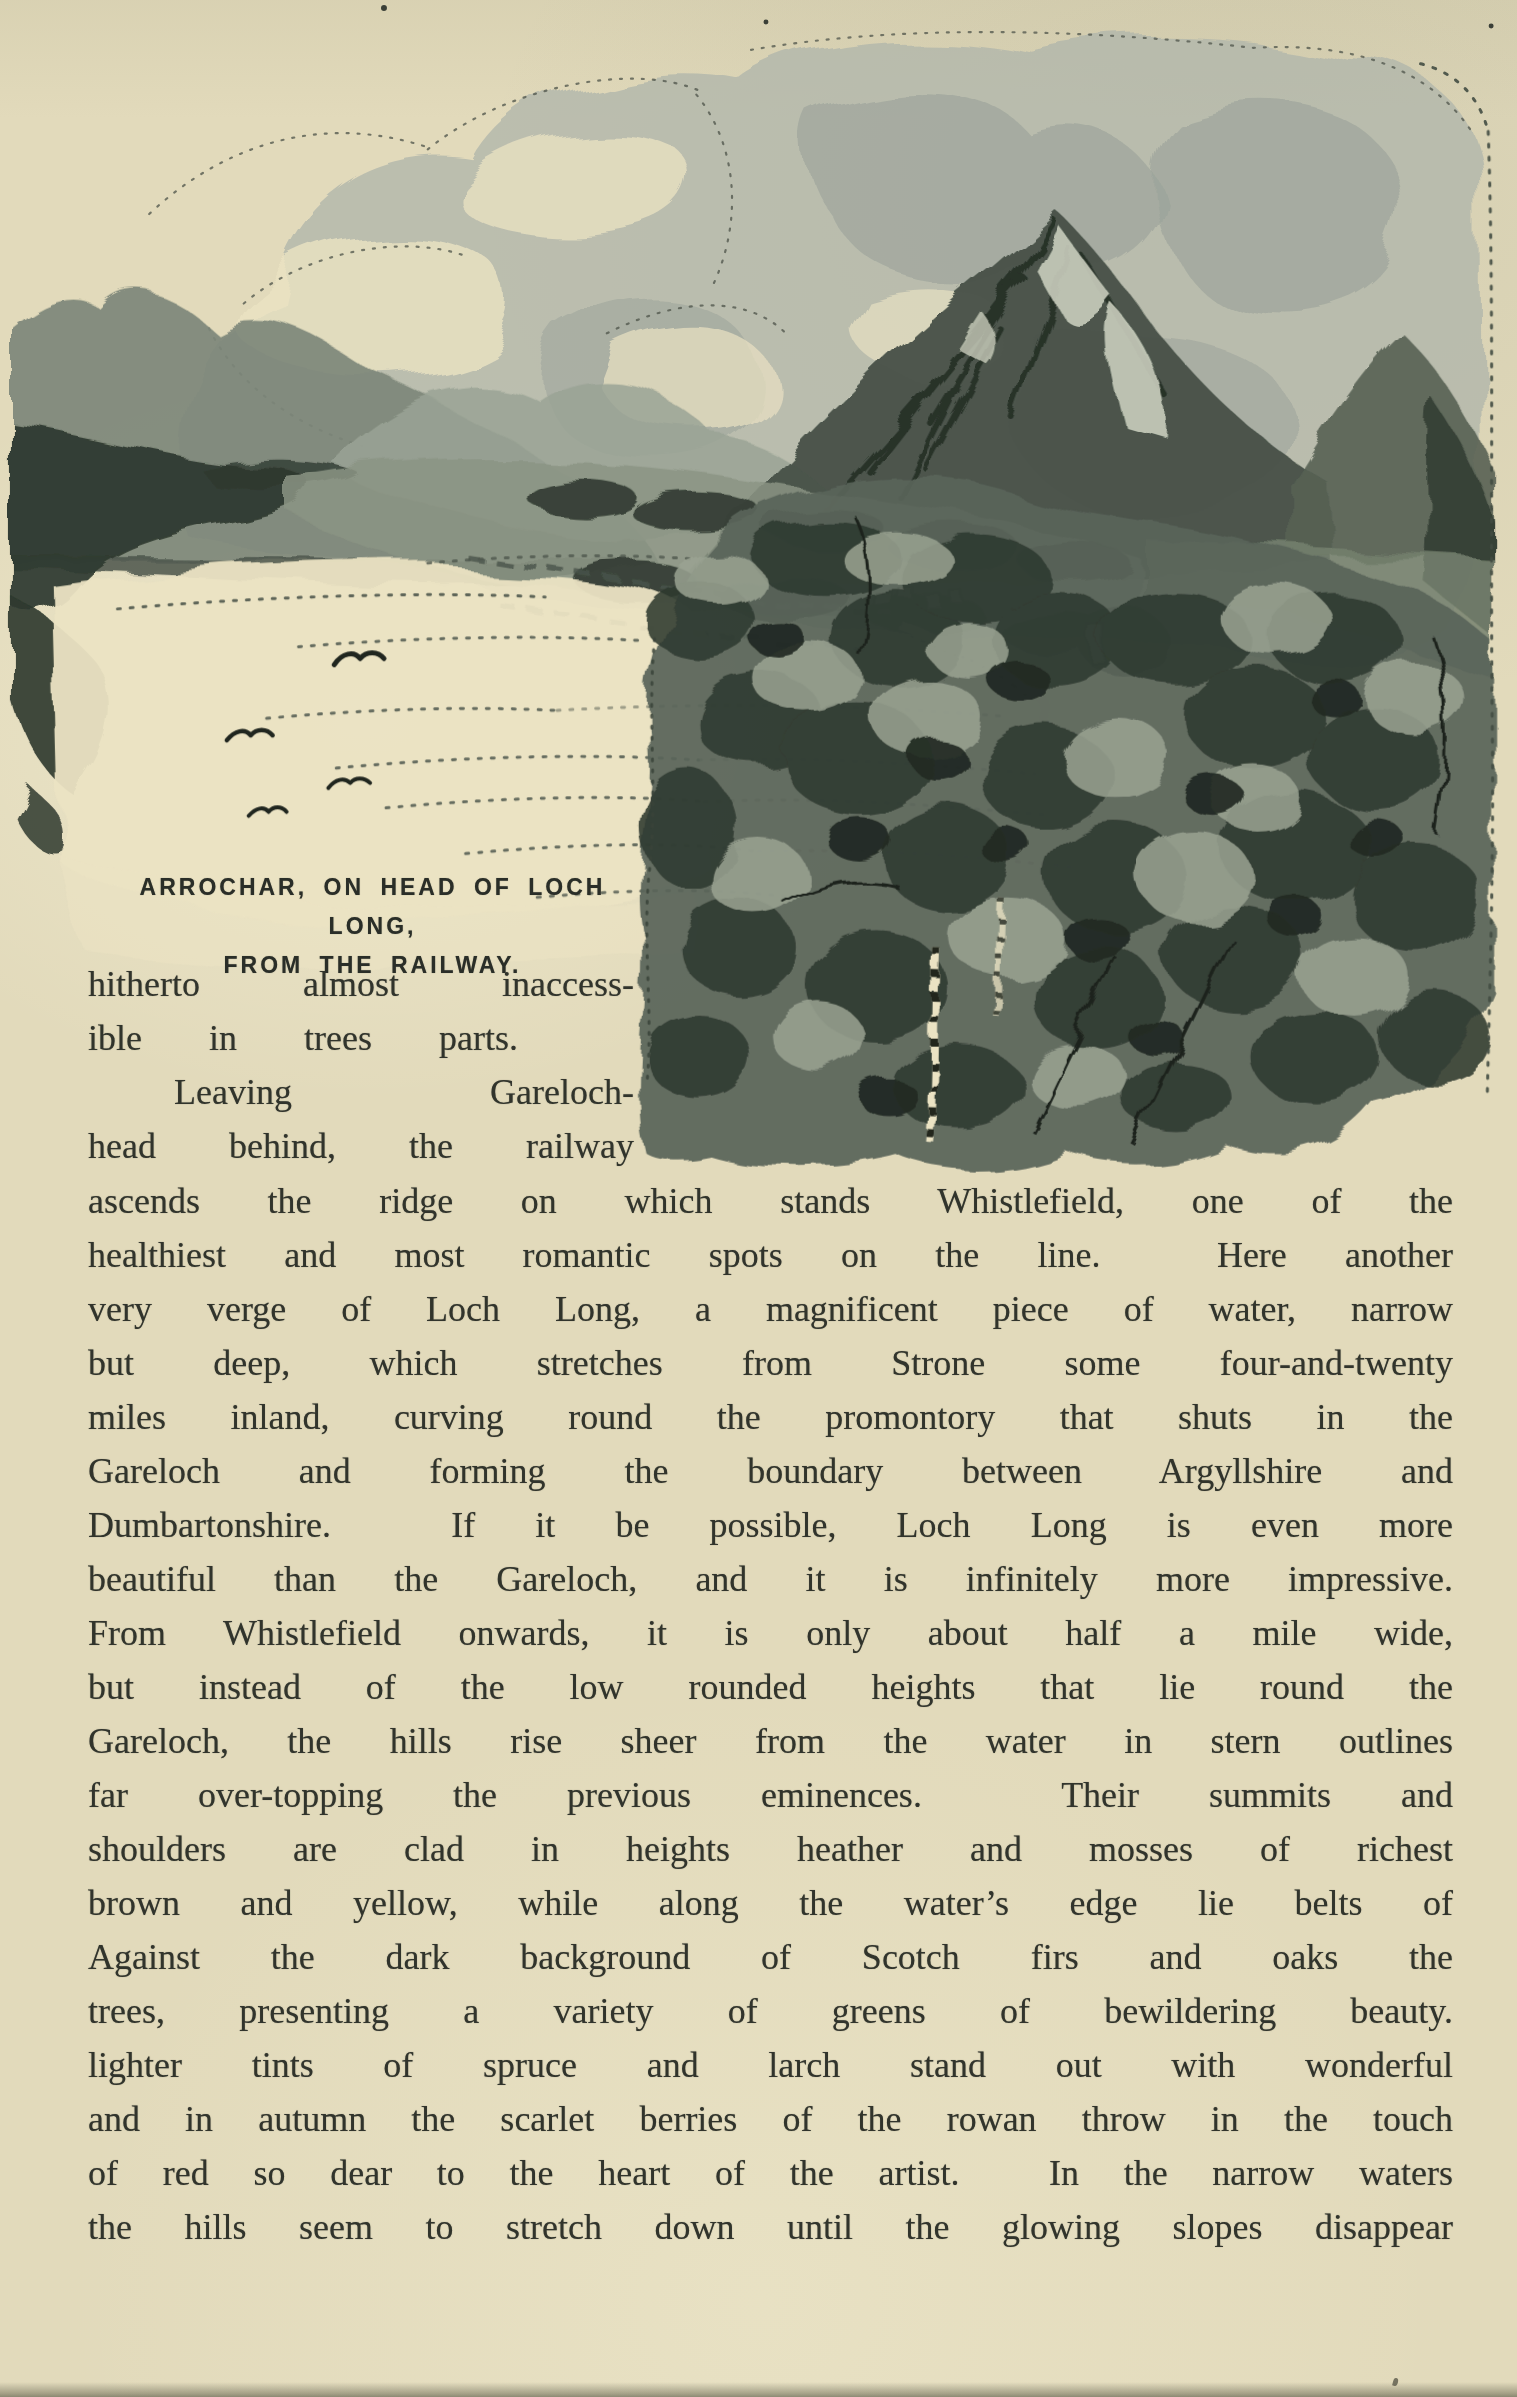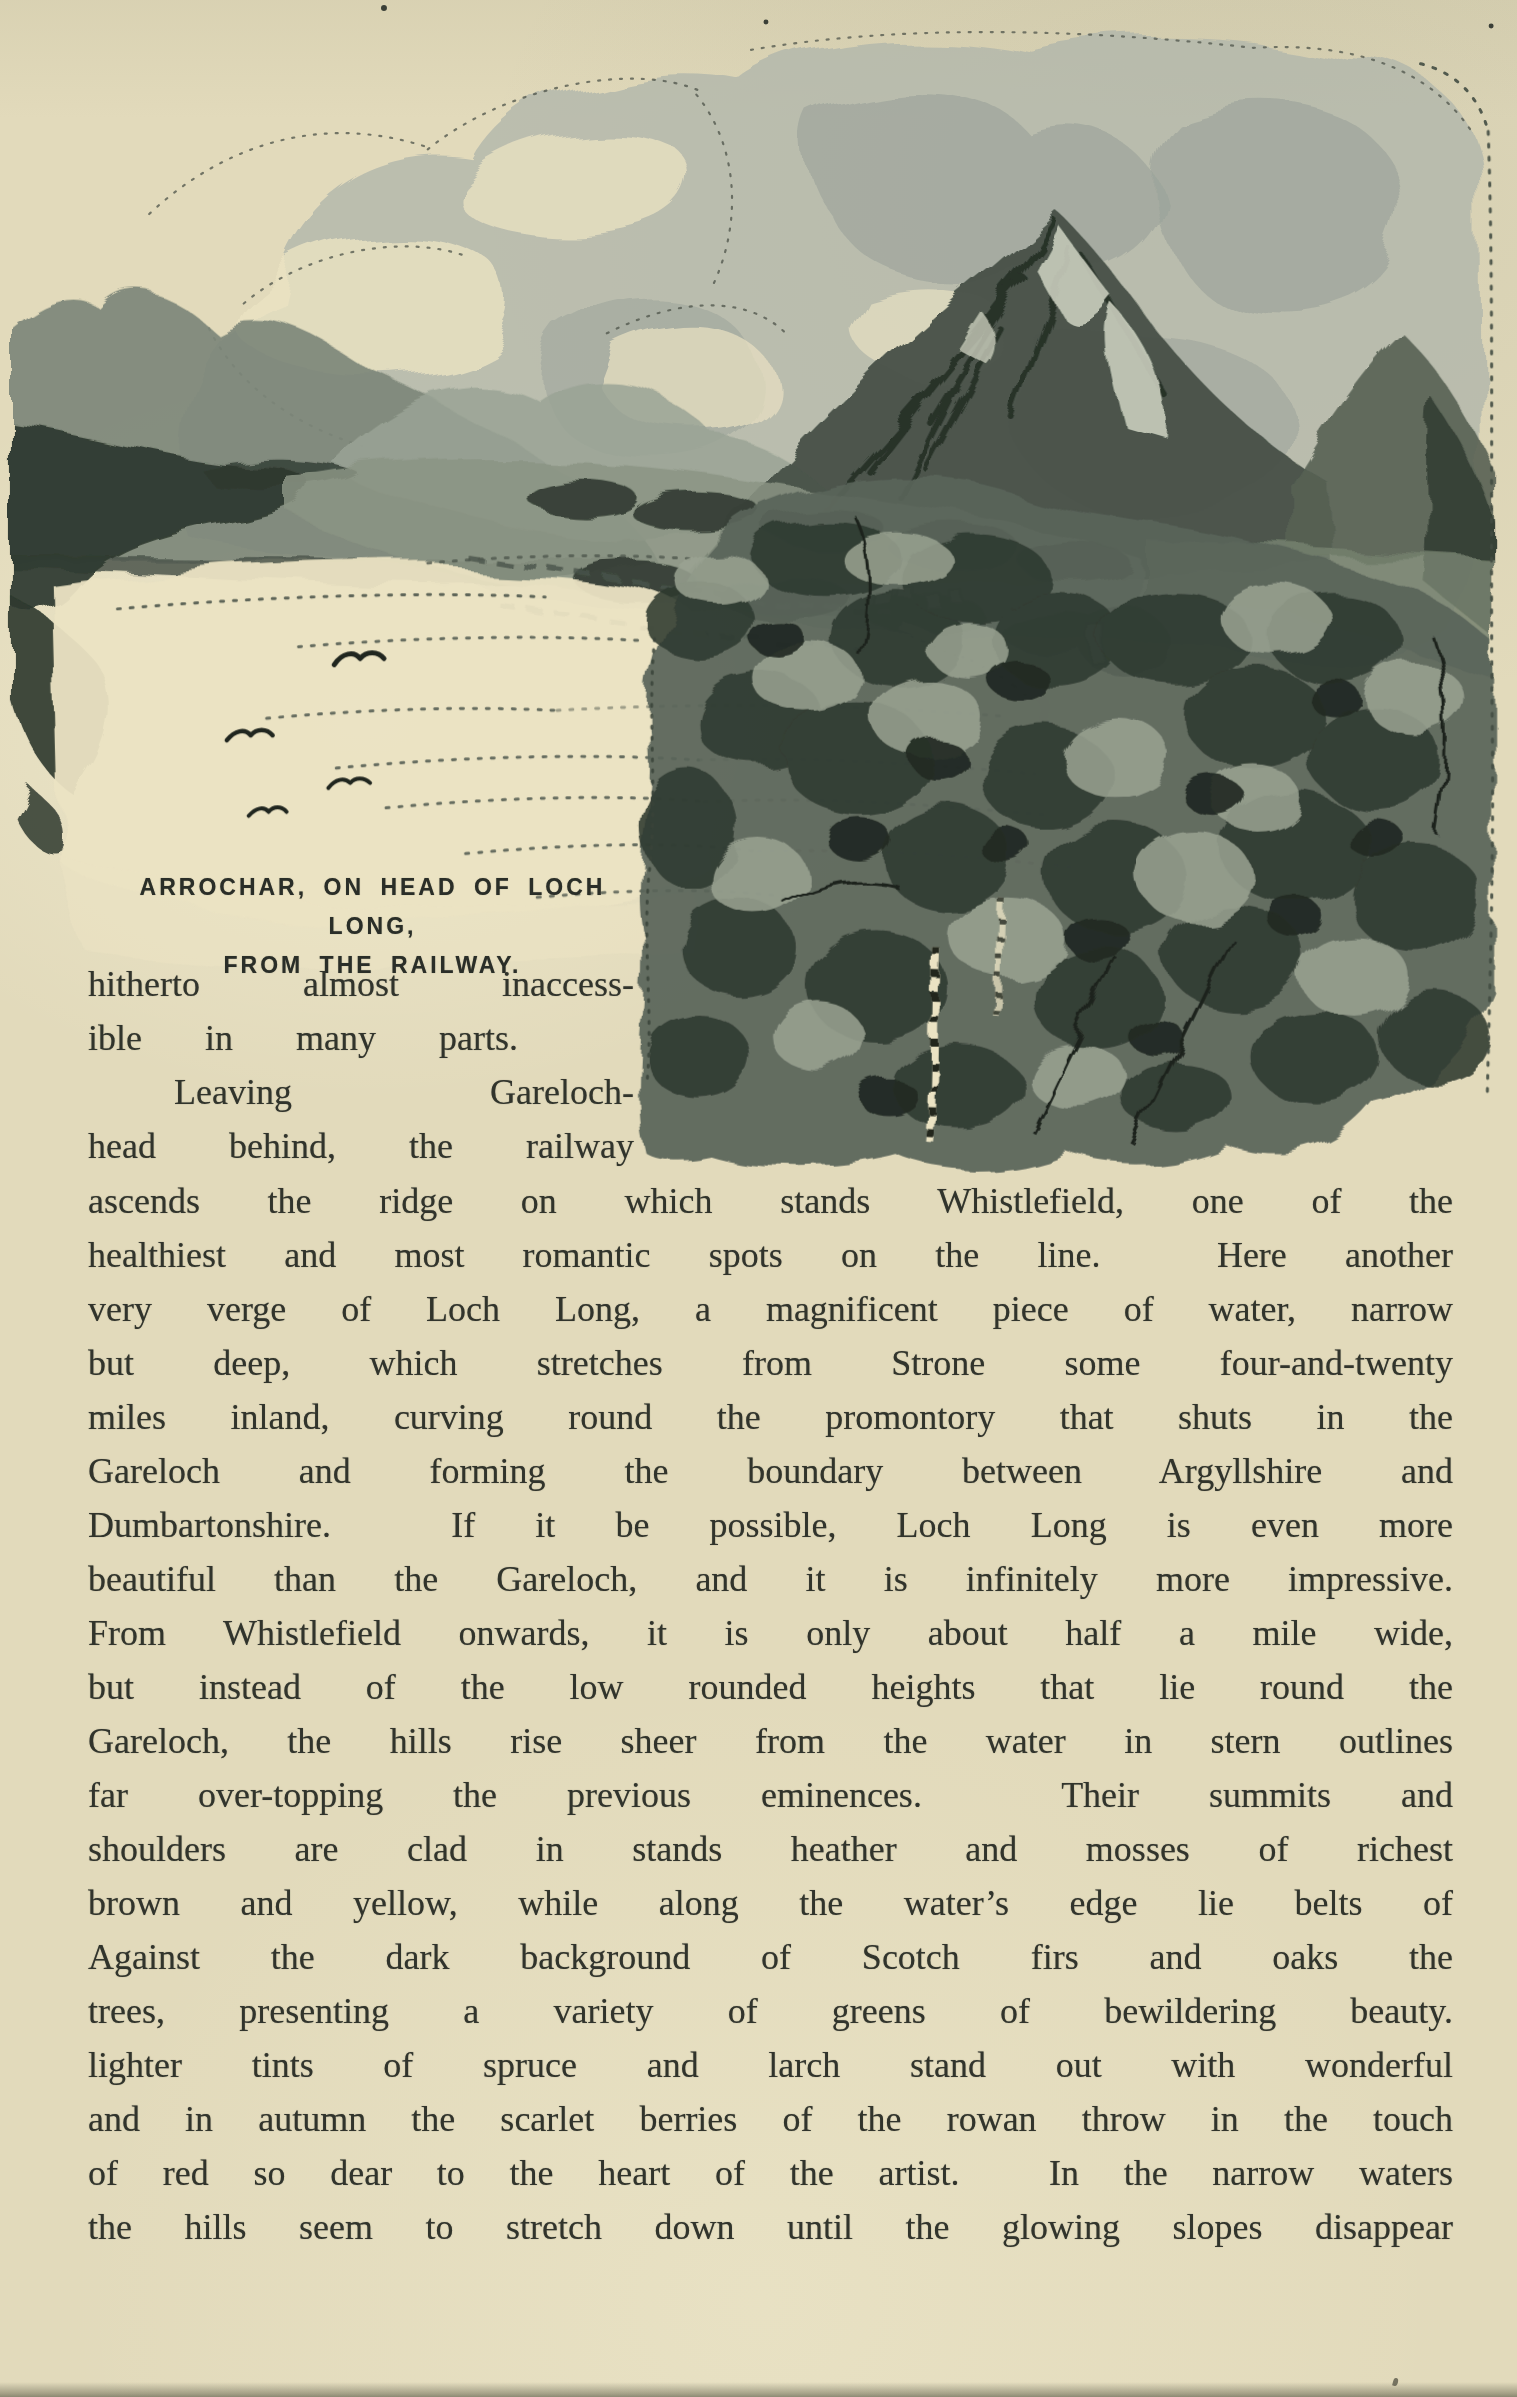--- a/index.html
+++ b/index.html
@@ -248,39 +248,39 @@
     </g>
   </svg>
 
   <div class="caption">
     <div>ARROCHAR, ON HEAD OF LOCH LONG,</div>
     <div>FROM THE RAILWAY.</div>
   </div>
 
   <div class="leftcol">
     <div class="tl">hitherto almost inaccess-</div>
-    <div class="tl w2">ible in many parts.</div>
+    <div class="tl w2">ible in trees parts.</div>
     <div class="tl ind">Leaving Gareloch-</div>
     <div class="tl">head behind, the railway</div>
   </div>
 
   <div class="fullcol">
     <div class="tl">ascends the ridge on which stands Whistlefield, one of the</div>
     <div class="tl">healthiest and most romantic spots on the line.&nbsp; Here another</div>
     <div class="tl">very verge of Loch Long, a magnificent piece of water, narrow</div>
     <div class="tl">but deep, which stretches from Strone some four-and-twenty</div>
     <div class="tl">miles inland, curving round the promontory that shuts in the</div>
     <div class="tl">Gareloch and forming the boundary between Argyllshire and</div>
     <div class="tl">Dumbartonshire.&nbsp; If it be possible, Loch Long is even more</div>
     <div class="tl">beautiful than the Gareloch, and it is infinitely more impressive.</div>
     <div class="tl">From Whistlefield onwards, it is only about half a mile wide,</div>
     <div class="tl">but instead of the low rounded heights that lie round the</div>
     <div class="tl">Gareloch, the hills rise sheer from the water in stern outlines</div>
     <div class="tl">far over-topping the previous eminences.&nbsp; Their summits and</div>
-    <div class="tl">shoulders are clad in stands heather and mosses of richest</div>
+    <div class="tl">shoulders are clad in heights heather and mosses of richest</div>
     <div class="tl">brown and yellow, while along the water’s edge lie belts of</div>
     <div class="tl">Against the dark background of Scotch firs and oaks the</div>
     <div class="tl">trees, presenting a variety of greens of bewildering beauty.</div>
     <div class="tl">lighter tints of spruce and larch stand out with wonderful</div>
     <div class="tl">and in autumn the scarlet berries of the rowan throw in the touch</div>
     <div class="tl">of red so dear to the heart of the artist.&nbsp; In the narrow waters</div>
     <div class="tl">the hills seem to stretch down until the glowing slopes disappear</div>
   </div>
 
   <div class="speck" style="left:1393px;top:2378px;"></div>

